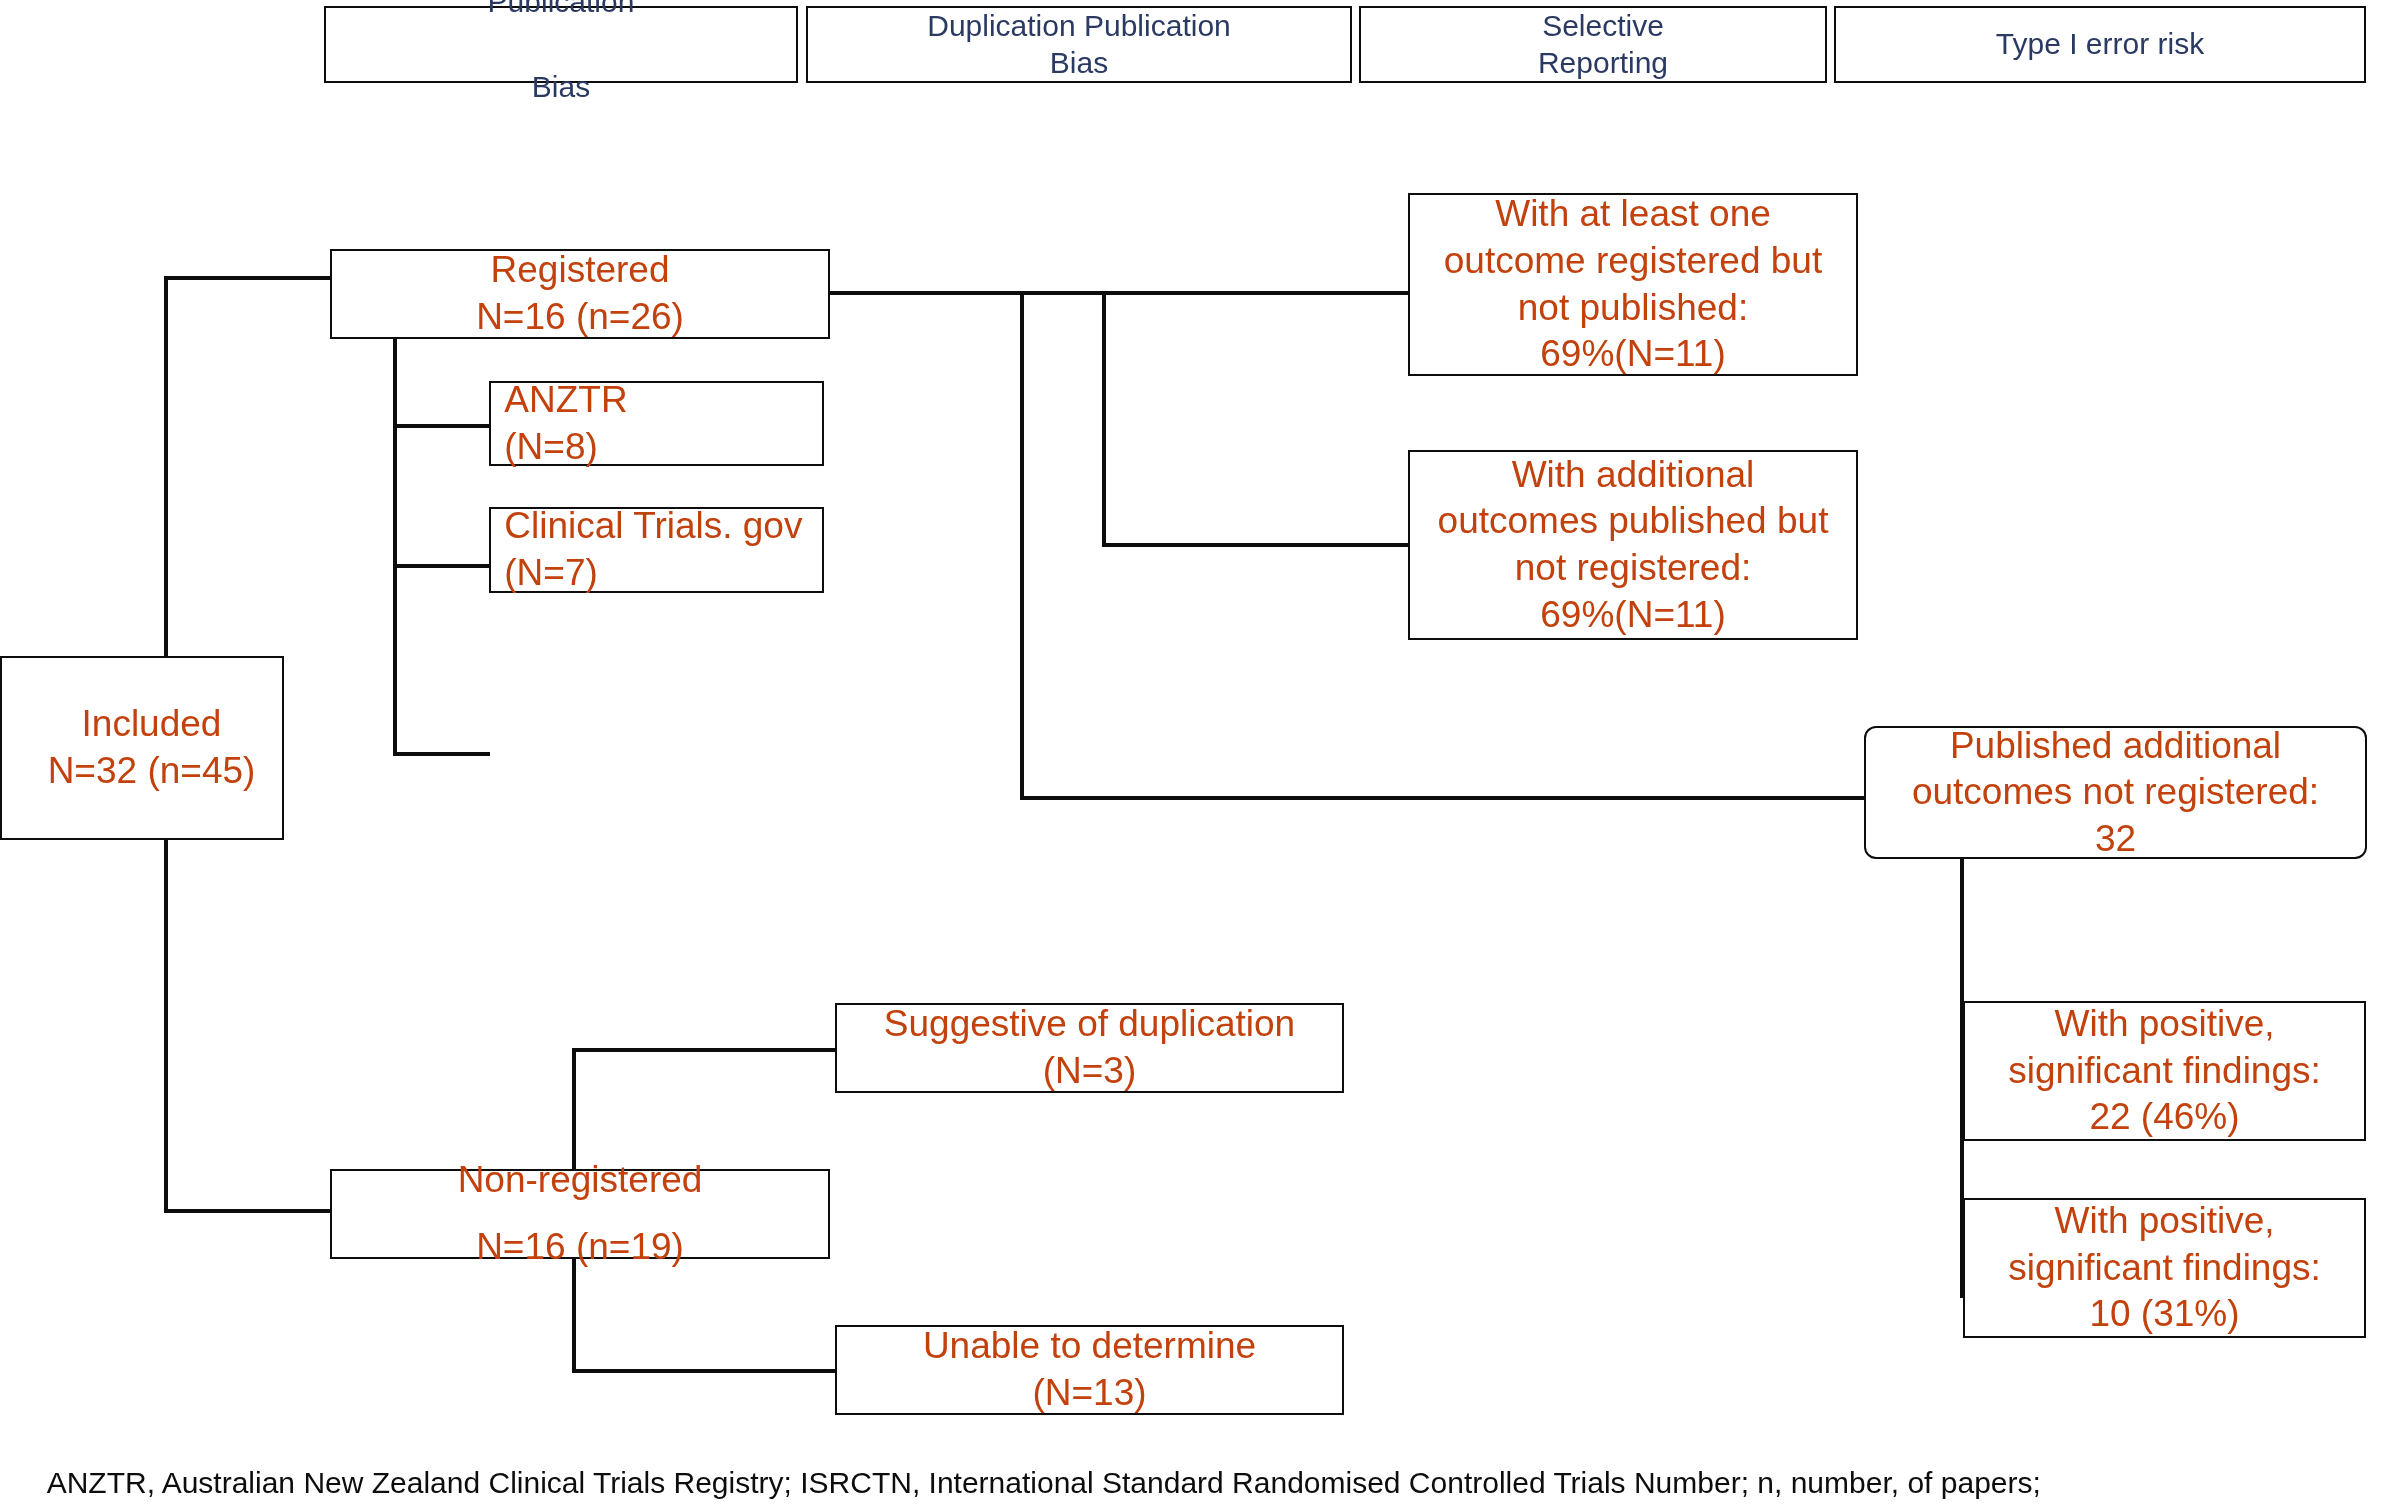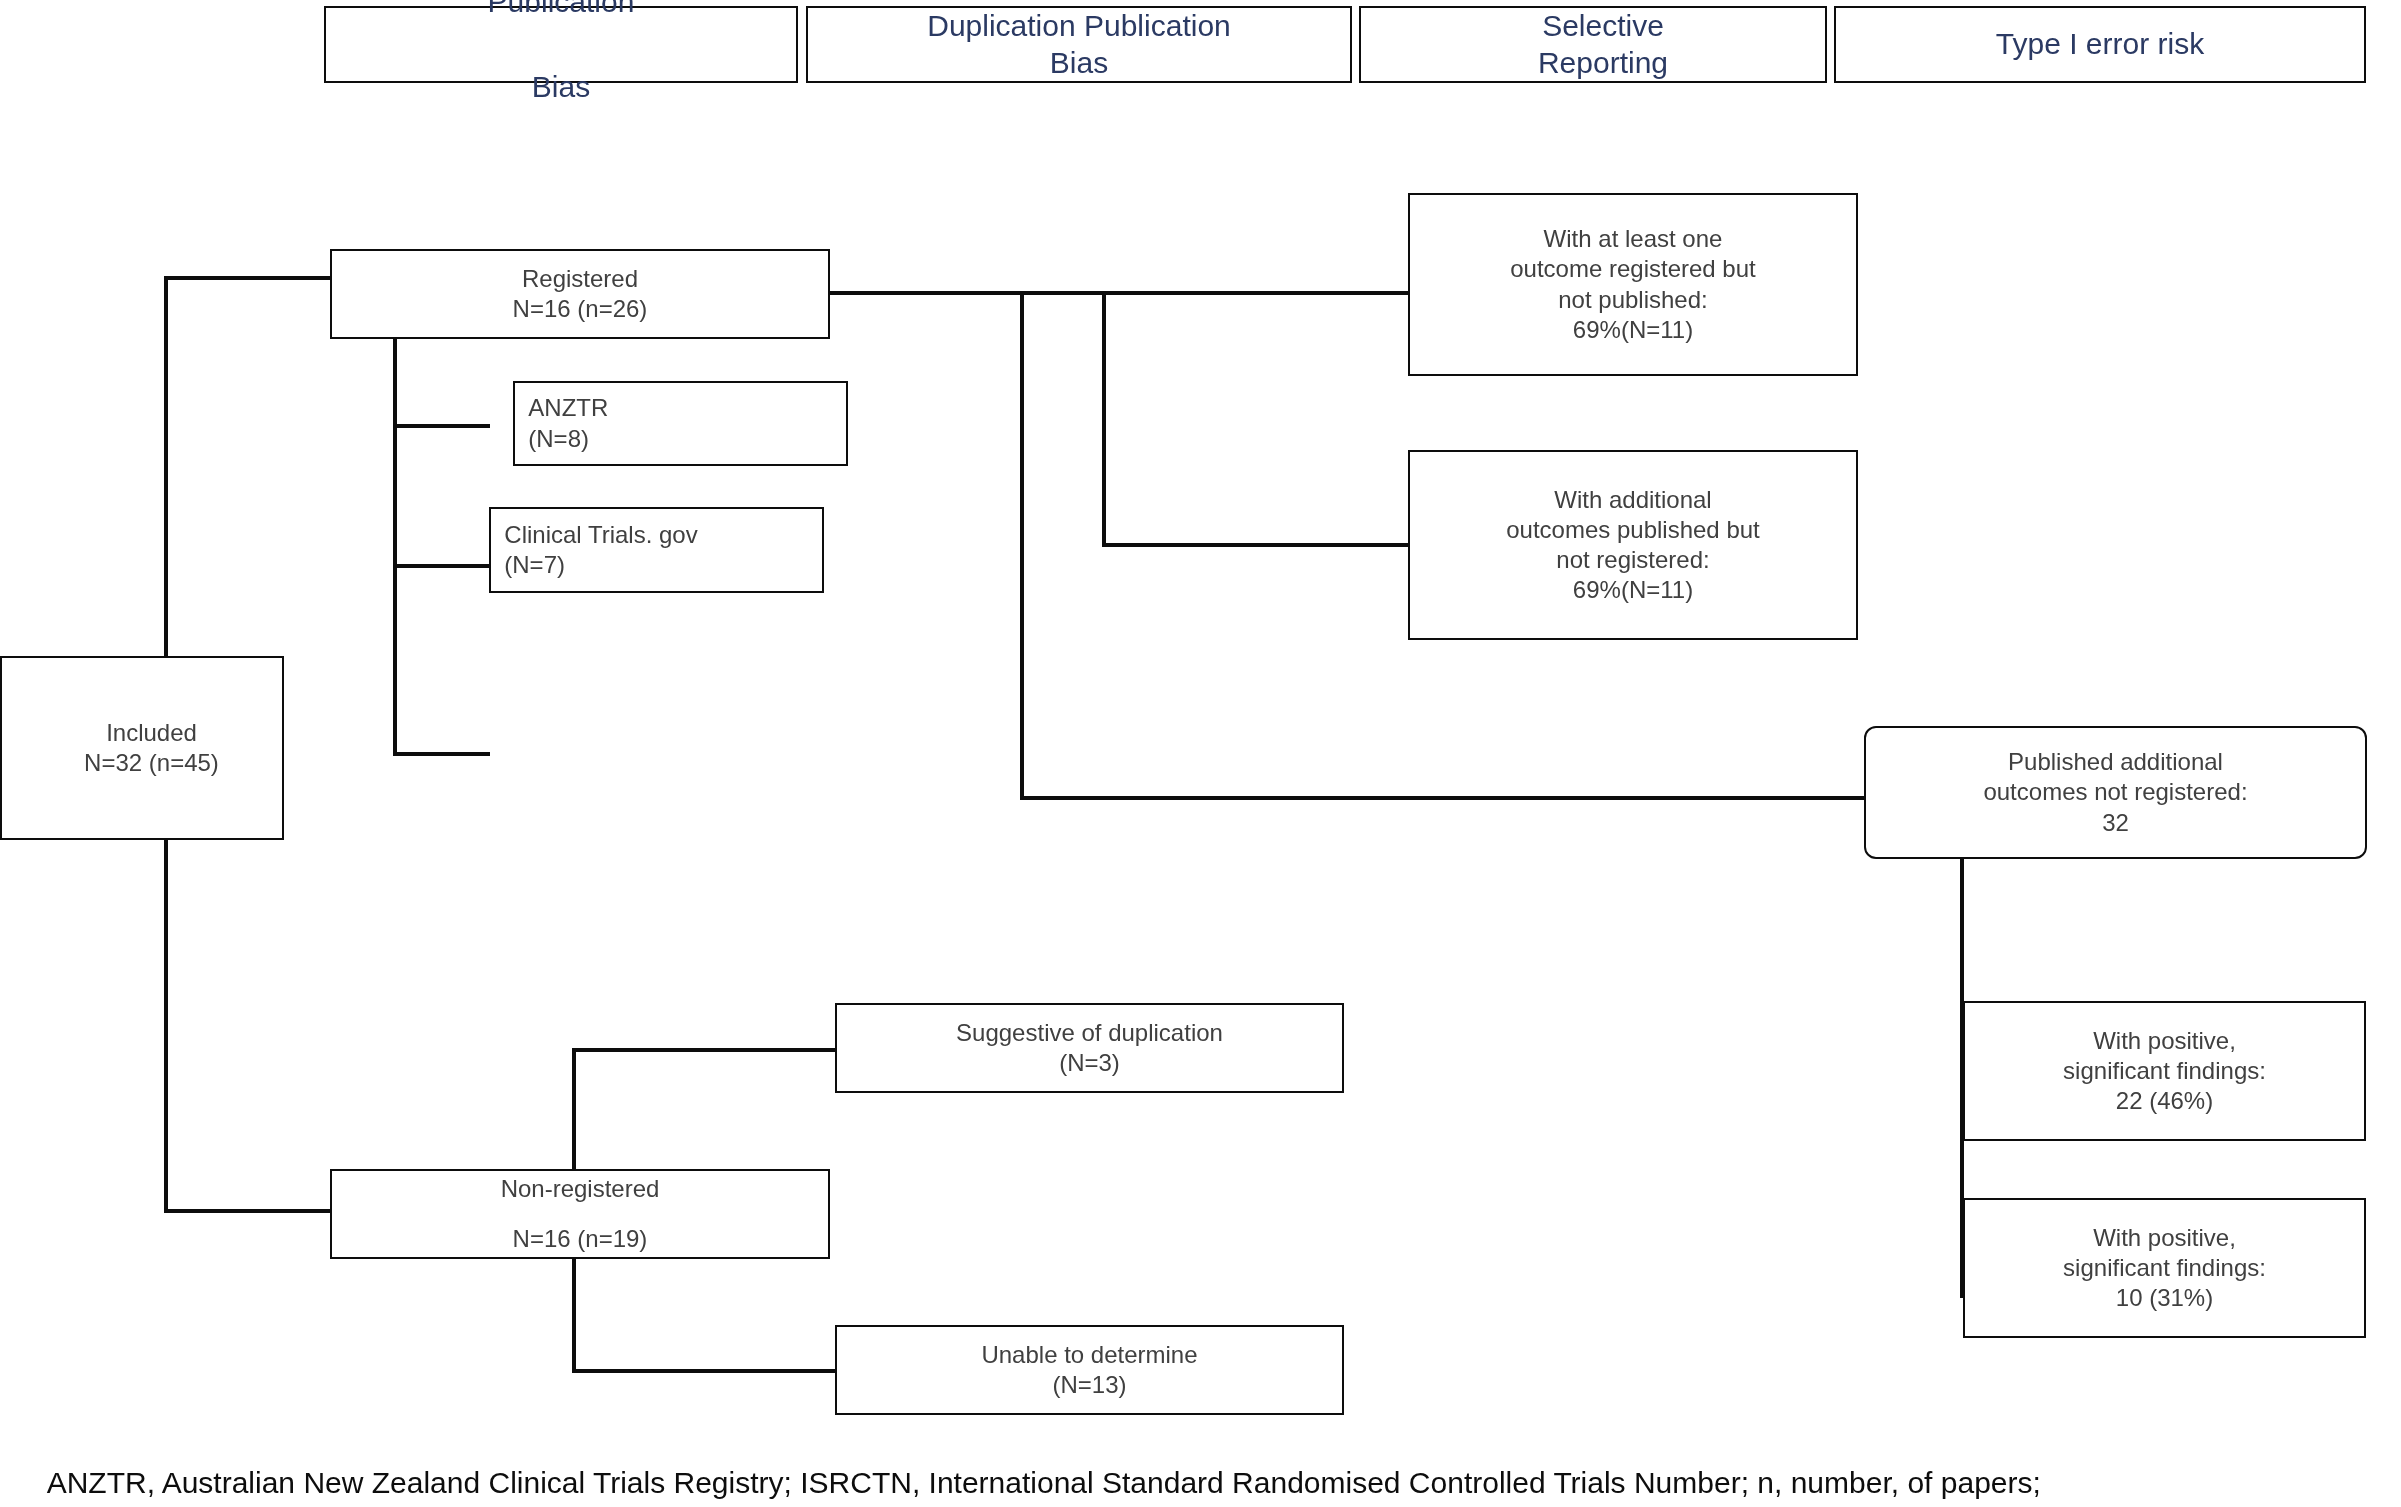--- a/index.html
+++ b/index.html
@@ -17,22 +17,22 @@
   }
   .box {
     position: absolute;
     box-sizing: border-box;
     border: 2.9px solid #0d0d0d;
     background: #ffffff;
     display: flex;
     flex-direction: column;
     justify-content: center;
     align-items: center;
-    color: #404040;
-    font-size: 24px;
+    color: #c2410c;
+    font-size: 37px;
     line-height: 1.26;
     text-align: center;
     z-index: 3;
   }
   .box.header {
     color: #2b3a63;
     border-width: 2.9px;
     font-size: 30px;
   }
   .box.leftalign {
@@ -106,21 +106,21 @@
   <div class="box" style="left:0px; top:656px; width:284px; height:184px;padding-left:19px;">
     <span class="ln">Included</span>
     <span class="ln">N=32 (n=45)</span>
   </div>
 
   <div class="box" style="left:330px; top:249px; width:500px; height:90px;">
     <span class="ln">Registered</span>
     <span class="ln">N=16 (n=26)</span>
   </div>
 
-  <div class="box leftalign" style="left:489px; top:381px; width:335px; height:85px;margin-left:24px;">
+  <div class="box leftalign" style="left:489px; top:381px; width:335px; height:85px;">
     <span class="ln">ANZTR</span>
     <span class="ln">(N=8)</span>
   </div>
 
   <div class="box leftalign" style="left:489px; top:507px; width:335px; height:86px;">
     <span class="ln">Clinical Trials. gov</span>
     <span class="ln">(N=7)</span>
   </div>
 
 

